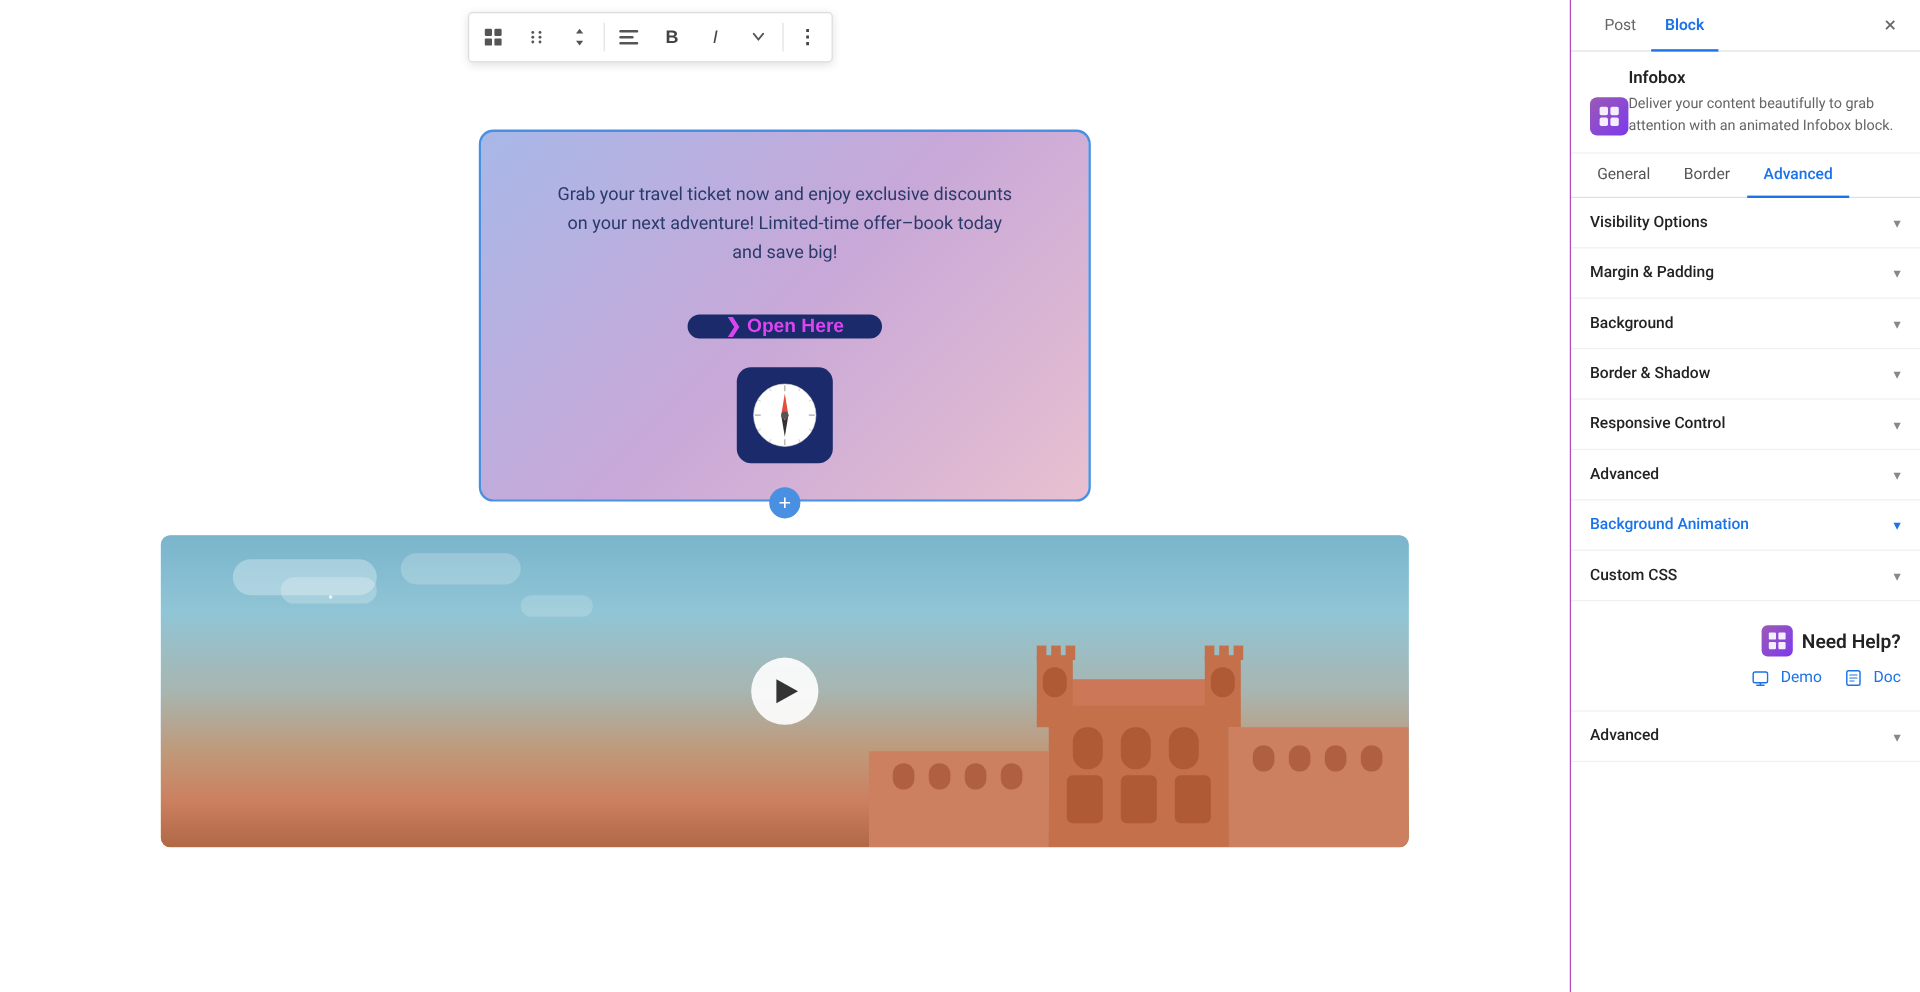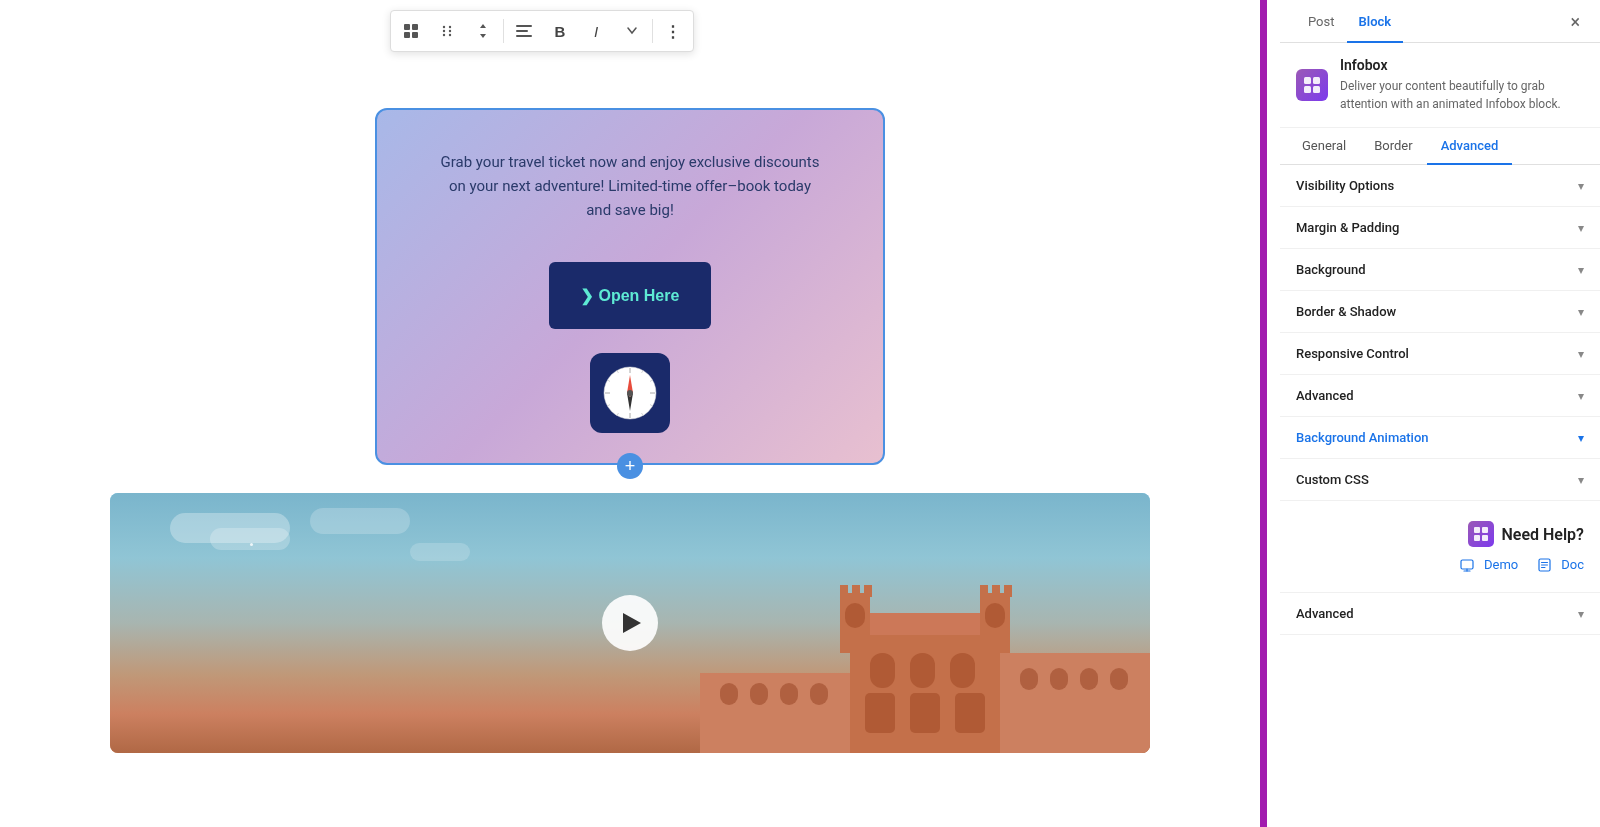--- a/index.html
+++ b/index.html
@@ -86,24 +86,24 @@
     .infobox-text {
       font-size: 15px;
       color: #2a3a6a;
       line-height: 1.6;
       margin-bottom: 40px;
       max-width: 380px;
     }
 
     .infobox-btn {
       background: #1a2a6a;
-      color: #5eead4;
+      color: #d946ef;
       border: none;
-      border-radius: 6px;
-      padding: 24px 32px;
+      border-radius: 18px;
+      padding: 0 32px;
       font-size: 16px;
       font-weight: 600;
       cursor: pointer;
       margin-bottom: 24px;
       display: flex;
       align-items: center;
       gap: 8px;
     }
 
     .infobox-icon-wrap {
@@ -185,28 +185,27 @@
       width: 0;
       height: 0;
       border-style: solid;
       border-width: 10px 0 10px 18px;
       border-color: transparent transparent transparent #333;
       margin-left: 4px;
     }
 
     
     .right-panel {
-      width: 340px;
+      width: 292px;
       background: #fff;
-      border-left: 7px solid #a21caf;
+      border-left: 1px solid #a21caf;
       display: flex;
       flex-direction: column;
       height: 100%;
       overflow-y: auto;
-      padding-left: 13px;
     }
 
     
     .panel-tabs {
       display: flex;
       border-bottom: 1px solid #e0e0e0;
       padding: 0 16px;
       position: relative;
     }
 
@@ -233,22 +232,21 @@
       color: #666;
       font-size: 18px;
       padding: 0 4px;
     }
 
     
     .block-info {
       padding: 14px 16px;
       border-bottom: 1px solid #f0f0f0;
       display: flex;
-      align-items: center;
-      gap: 12px;
+      align-items: flex-end;
     }
 
     .block-icon {
       width: 32px;
       height: 32px;
       background: linear-gradient(135deg, #9b59b6, #7c3aed);
       border-radius: 6px;
       display: flex;
       align-items: center;
       justify-content: center;

